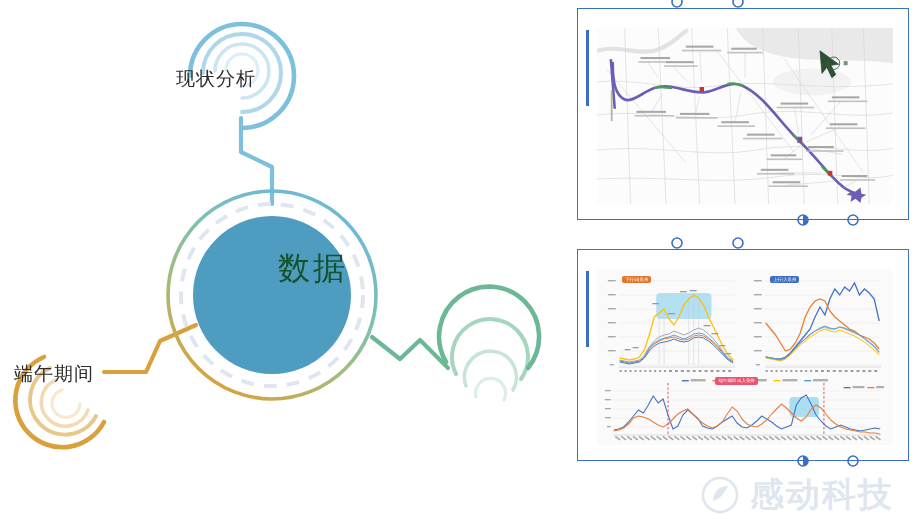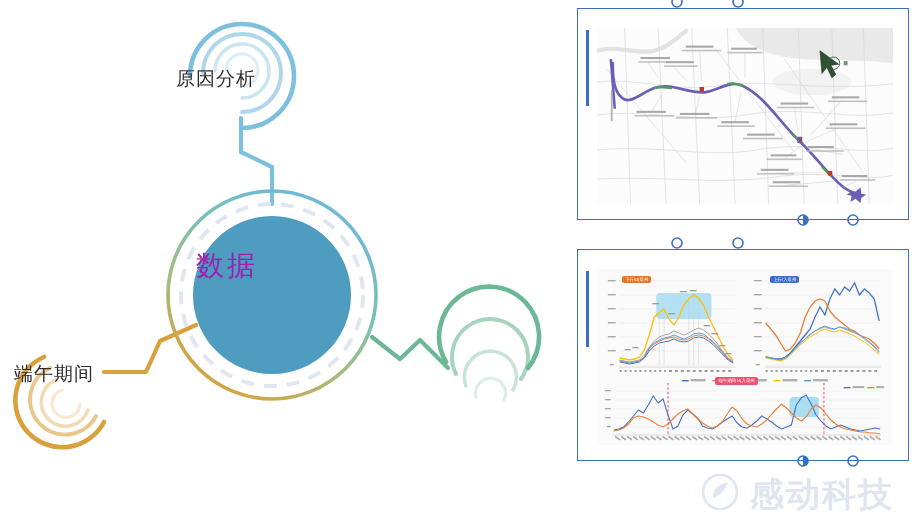--- a/index.html
+++ b/index.html
@@ -12,21 +12,21 @@
   #diagram{position:absolute;left:0;top:0;width:560px;height:520px;}
   #diagram svg{position:absolute;left:0;top:0;}
 
   .node-label{position:absolute;color:#2d2d2d;font-size:19px;letter-spacing:1px;
               white-space:nowrap;}
   #label-current{left:176px;top:66px;}
   #label-forecast{left:14px;top:361px;}
   #label-cause{left:443px;top:356px;}
 
   .center-label{position:absolute;left:196px;top:248px;width:152px;
-                text-align:left;color:#a21caf;font-size:28px;line-height:1.28;
+                text-align:right;color:#14532d;font-size:32px;line-height:1.28;
                 letter-spacing:3px;font-weight:400;}
   .center-label span{display:block;}
 
   
   .frame{position:absolute;}
   #frame-top{left:577px;top:8px;width:332px;height:212px;}
   #frame-bottom{left:577px;top:249px;width:332px;height:212px;}
   .frame .border{position:absolute;left:0;top:0;right:0;bottom:0;
                  border:1.6px solid #3a6fc4;box-sizing:border-box;}
   .frame .accent-v{position:absolute;left:9px;top:22px;width:3px;height:76px;
@@ -37,21 +37,21 @@
                     background:#3a6fc4;}
   .frame .accent-h3{position:absolute;right:16px;bottom:24px;width:28px;height:2.6px;
                     background:#3a6fc4;}
   .frame svg.deco{position:absolute;left:-14px;top:-14px;overflow:visible;}
 
   .panel-media{position:absolute;left:20px;top:20px;right:16px;bottom:16px;
                background:#fbfbfb;overflow:hidden;}
   .panel-media svg{display:block;width:100%;height:100%;}
 
   
-  #watermark{position:absolute;left:700px;top:472px;display:flex;}
+  #watermark{position:absolute;left:700px;top:472px;display:flex;align-items:center;}
   #watermark .wm-text{color:#dfe6ef;font-size:34px;letter-spacing:2px;
                       font-weight:700;margin-left:10px;}
 
   .chart-badge{position:absolute;font-size:4.4px;color:#fff;border-radius:2px;
                padding:1.5px 3px;white-space:nowrap;line-height:1;}
 </style>
 </head>
 <body>
 
 <div id="stage">
@@ -94,21 +94,21 @@
       </g>
 
       <g fill="none" stroke-linecap="round">
         <path d="M446,362 A50,50 0 1 1 528,368" stroke="#6cb795" stroke-width="4.6" opacity="1"></path>
         <path d="M456,374 A38,38 0 1 1 521,379" stroke="#6cb795" stroke-width="4" opacity="0.6"></path>
         <path d="M466,386 A26,26 0 1 1 513,390" stroke="#6cb795" stroke-width="3.6" opacity="0.38"></path>
         <path d="M476,397 A15,15 0 1 1 504,400" stroke="#6cb795" stroke-width="3.2" opacity="0.24"></path>
       </g>
     </svg>
 
-    <div class="node-label" id="label-current">原因分析</div>
+    <div class="node-label" id="label-current">现状分析</div>
     <div class="node-label" id="label-forecast">端午期间</div>
 
     <div class="center-label">
       <span>数据</span>
     </div>
   </div>
 
   <div class="frame" id="frame-top">
     <div class="border"></div>
     <div class="accent-v"></div>

